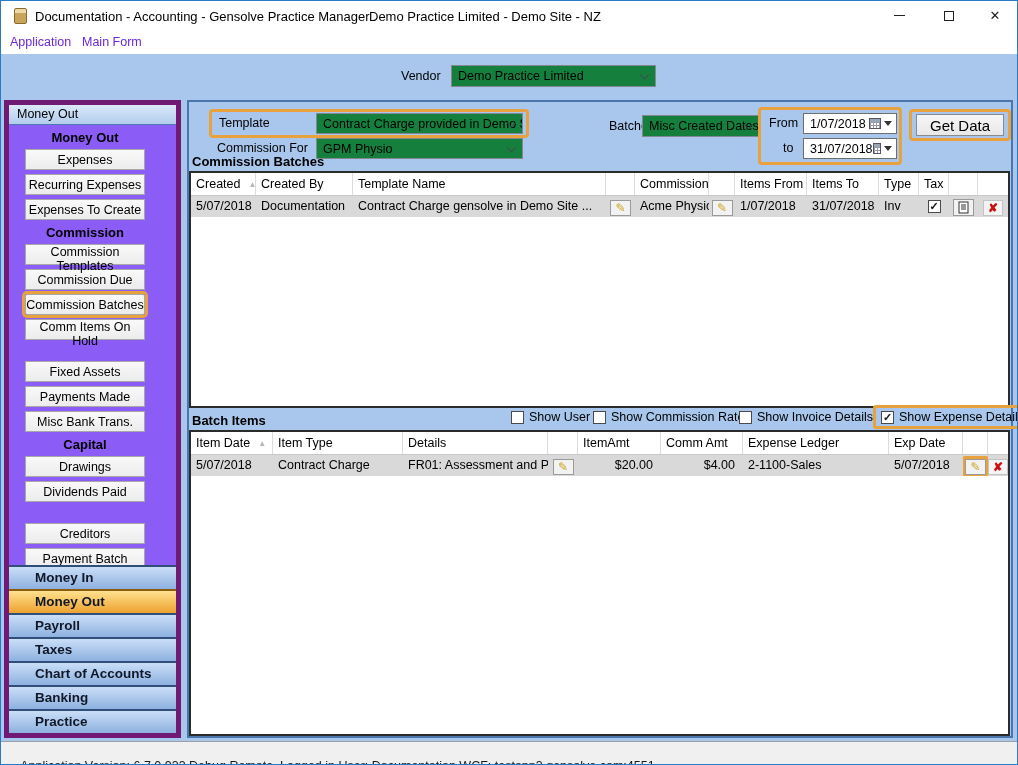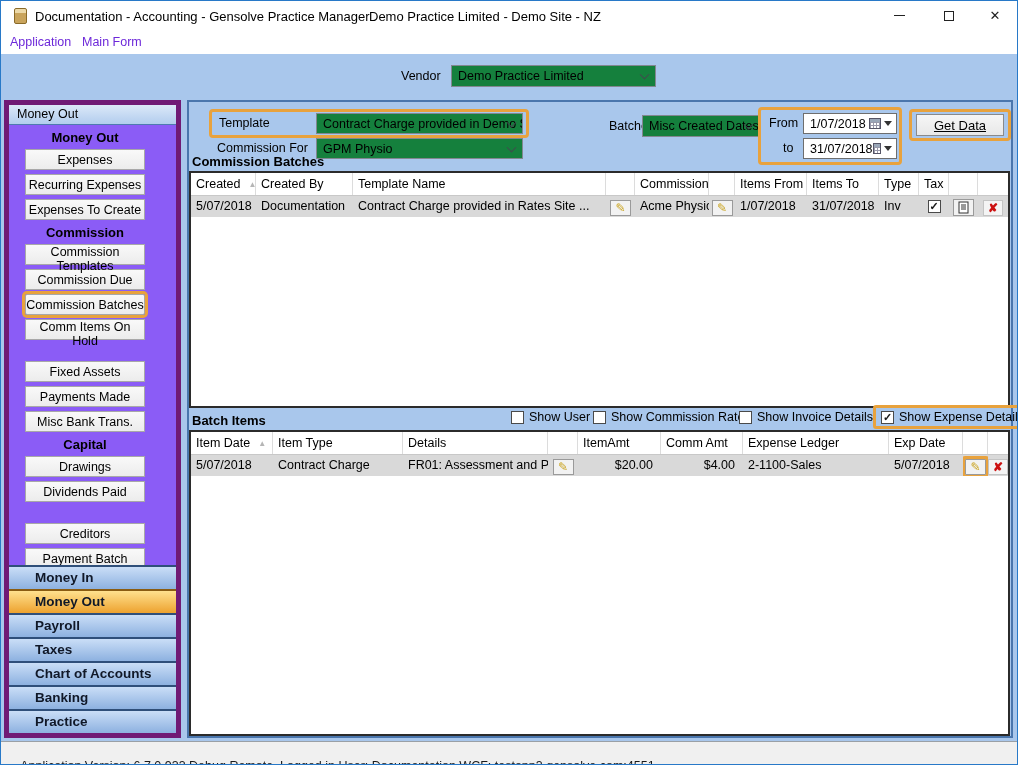--- a/index.html
+++ b/index.html
@@ -56,21 +56,21 @@
   .datefield { position:absolute; background:#fff; border:1px solid #6e6e6e; display:flex; align-items:center; font-size:12.5px; }
   .datefield .val { flex:1; padding-left:6px; white-space:nowrap; }
   .cal-icon { width:12px; height:11px; border:1px solid #556; margin-right:3px; background:
       linear-gradient(#9aa7b8 0 3px, rgba(0,0,0,0) 3px),
       repeating-linear-gradient(to right, #99a 0 1px, rgba(0,0,0,0) 1px 3px),
       repeating-linear-gradient(to bottom, #99a 0 1px, rgba(0,0,0,0) 1px 3px), #fff; }
   .df-arrow { width:0; height:0; border-left:4px solid rgba(0,0,0,0); border-right:4px solid rgba(0,0,0,0);
               border-top:5px solid #333; margin-right:4px; }
 
   .push-btn { background:linear-gradient(#f6f6f6,#e8e8e8); border:1px solid #8a8a8a;
-              font-size:13px; font-family:inherit; color:#000;text-decoration:underline; }
+              font-size:15px; font-family:inherit; color:#000; }
 
   .dtable { position:absolute; background:#fff; border:2px solid #2b2b2b; }
   .t1-grid { display:grid; grid-template-columns:65px 97px 253px 29px 74px 26px 72px 72px 40px 30px 29px 30px; }
   .t2-grid { display:grid; grid-template-columns:82px 130px 145px 30px 83px 82px 146px 74px 25px 20px; }
   .t-head { border-bottom:1px solid #c8c8c8; }
   .th { border-right:1px solid #dcdcdc; padding-left:5px; height:22px; line-height:21px;
         font-size:12.5px; white-space:nowrap; overflow:hidden; background:#fff; display:flex; align-items:center; }
   .sort { font-size:8px; color:#b5b5b5; margin-left:8px; }
   .t-row { background:#d9d9d9; }
   .td { padding-left:5px; height:21px; line-height:21px; font-size:12.5px; white-space:nowrap; overflow:hidden; }
@@ -218,21 +218,21 @@
         <div class="th">Items From</div>
         <div class="th">Items To</div>
         <div class="th">Type</div>
         <div class="th">Tax</div>
         <div class="th"></div>
         <div class="th" style="border-right:none;"></div>
       </div>
       <div class="t1-grid t-row">
         <div class="td">5/07/2018</div>
         <div class="td">Documentation</div>
-        <div class="td">Contract Charge provided in Rates Site ...</div>
+        <div class="td">Contract Charge gensolve in Demo Site ...</div>
         <div class="td ctr">
             <button class="edit-btn">
               <span>✎</span>
             </button>
           </div>
         <div class="td">Acme Physio Supplie...</div>
         <div class="td ctr">
             <button class="edit-btn">
               <span>✎</span>
             </button>

